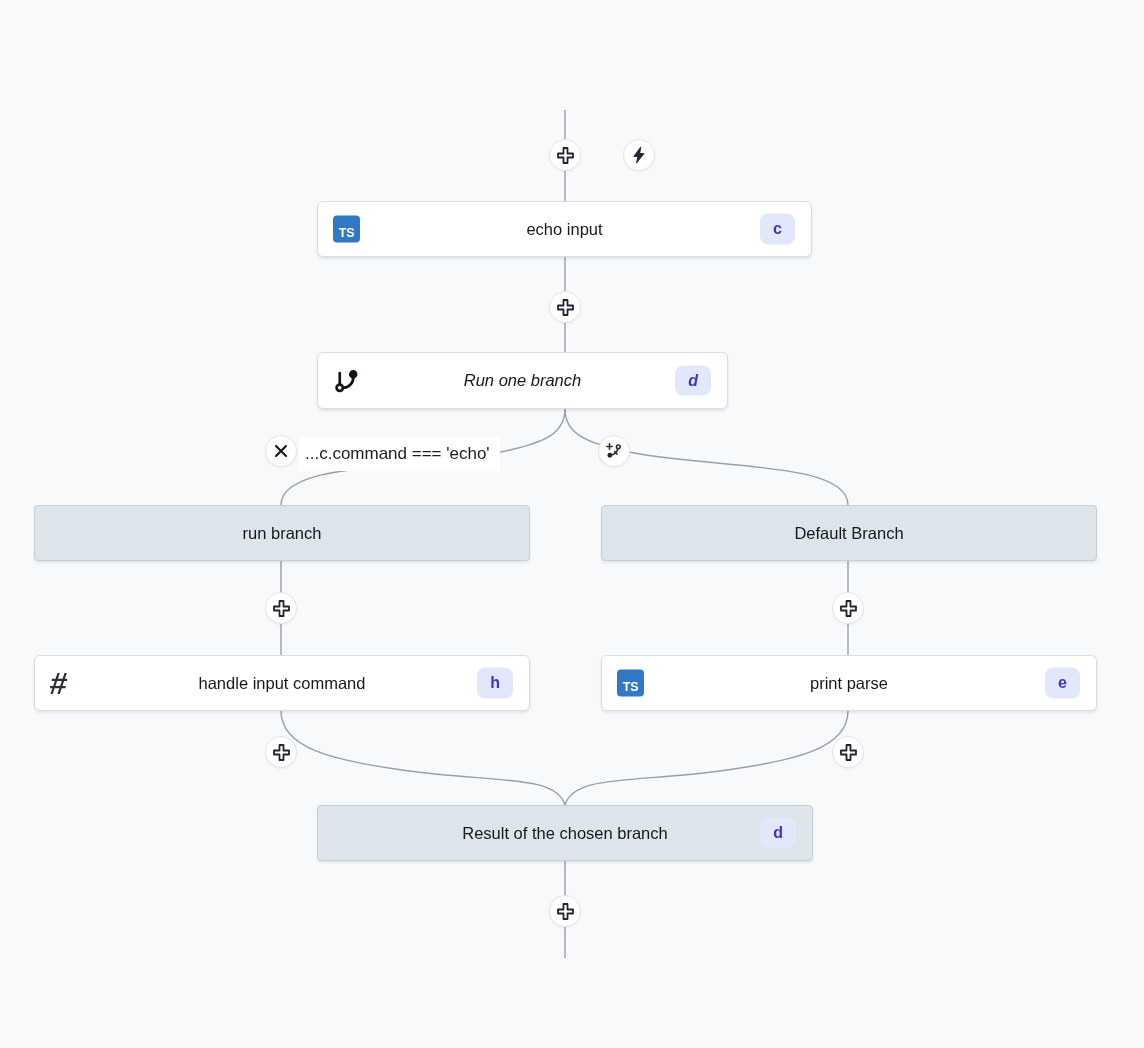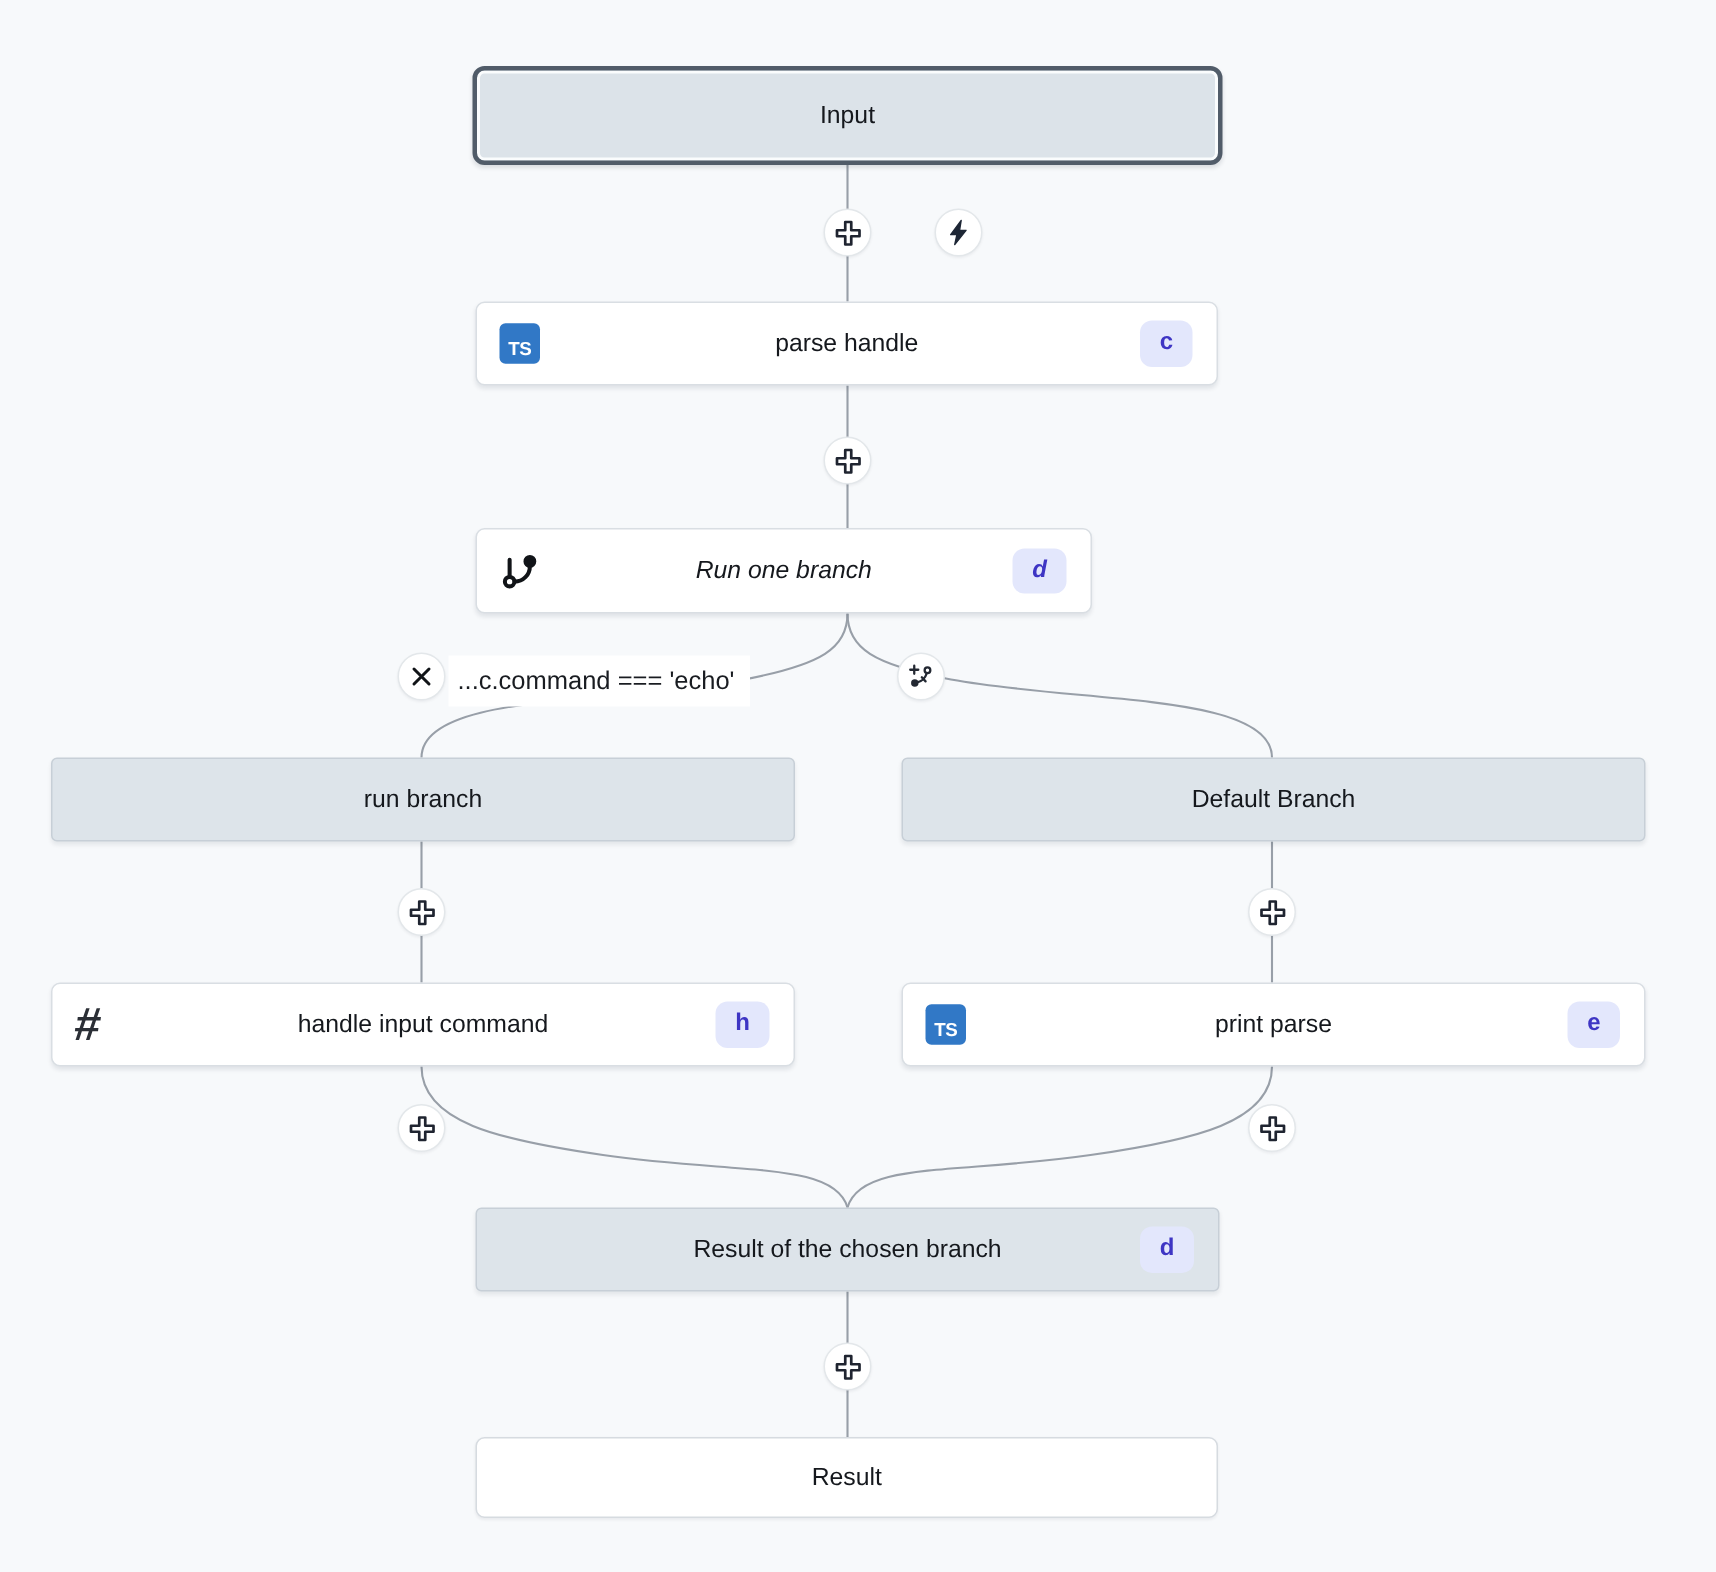--- a/index.html
+++ b/index.html
@@ -46,42 +46,39 @@
     <path d="M565 257 V352"></path>
     <path d="M565 409 C565 432 548 443 496 453 C408 469 281 462 281 505"></path>
     <path d="M565 409 C565 432 582 443 634 453 C722 469 848 462 848 505"></path>
     <path d="M281 561 V655"></path>
     <path d="M848 561 V655"></path>
     <path d="M281 711 C281 748 332 760 402 770 C492 783 556 774 565 805"></path>
     <path d="M848 711 C848 748 797 760 727 770 C637 783 574 774 565 805"></path>
     <path d="M565 861 V958"></path>
   </svg>
 
-  <div class="node input-node" style="left:315px;top:44px;width:500px;height:66px;">
-    <span>Input</span>
-  </div>
 
   <button class="circle-btn" style="left:549px;top:139px;">
     <svg width="19" height="19" viewBox="0 0 19 19">
       <path d="M7.5 2 h4 v5.5 H17 v4 h-5.5 V17 h-4 v-5.5 H2 v-4 h5.5 z" fill="#fff" stroke="#1f2430" stroke-width="1.8" stroke-linejoin="round"></path>
     </svg>
   </button>
   <button class="circle-btn" style="left:623px;top:139px;">
     <svg width="18" height="18" viewBox="0 0 20 20">
       <path d="M12 1 L4.2 11.6 h4.6 L7.2 19 15.6 8.4 h-4.8 z" fill="#1d2635" stroke="#1d2635" stroke-width="1" stroke-linejoin="round"></path>
     </svg>
   </button>
 
   <div class="node step" style="left:317px;top:201px;width:495px;height:56px;">
     <span class="left-ico">
       <span class="ts-icon">
           <span>TS</span>
         </span>
     </span>
-    <span>parse handle</span>
+    <span>echo input</span>
     <span class="badge">c</span>
   </div>
 
   <button class="circle-btn" style="left:549px;top:291px;">
     <svg width="19" height="19" viewBox="0 0 19 19">
       <path d="M7.5 2 h4 v5.5 H17 v4 h-5.5 V17 h-4 v-5.5 H2 v-4 h5.5 z" fill="#fff" stroke="#1f2430" stroke-width="1.8" stroke-linejoin="round"></path>
     </svg>
   </button>
 
   <div class="node step" style="left:317px;top:352px;width:411px;height:57px;font-style:italic;">
@@ -167,17 +164,14 @@
     <span>Result of the chosen branch</span>
     <span class="badge">d</span>
   </div>
 
   <button class="circle-btn" style="left:549px;top:895px;">
     <svg width="19" height="19" viewBox="0 0 19 19">
       <path d="M7.5 2 h4 v5.5 H17 v4 h-5.5 V17 h-4 v-5.5 H2 v-4 h5.5 z" fill="#fff" stroke="#1f2430" stroke-width="1.8" stroke-linejoin="round"></path>
     </svg>
   </button>
 
-  <div class="node plain" style="left:317px;top:958px;width:495px;height:54px;">
-    <span>Result</span>
-  </div>
 
 </div>
 
 </body></html>

